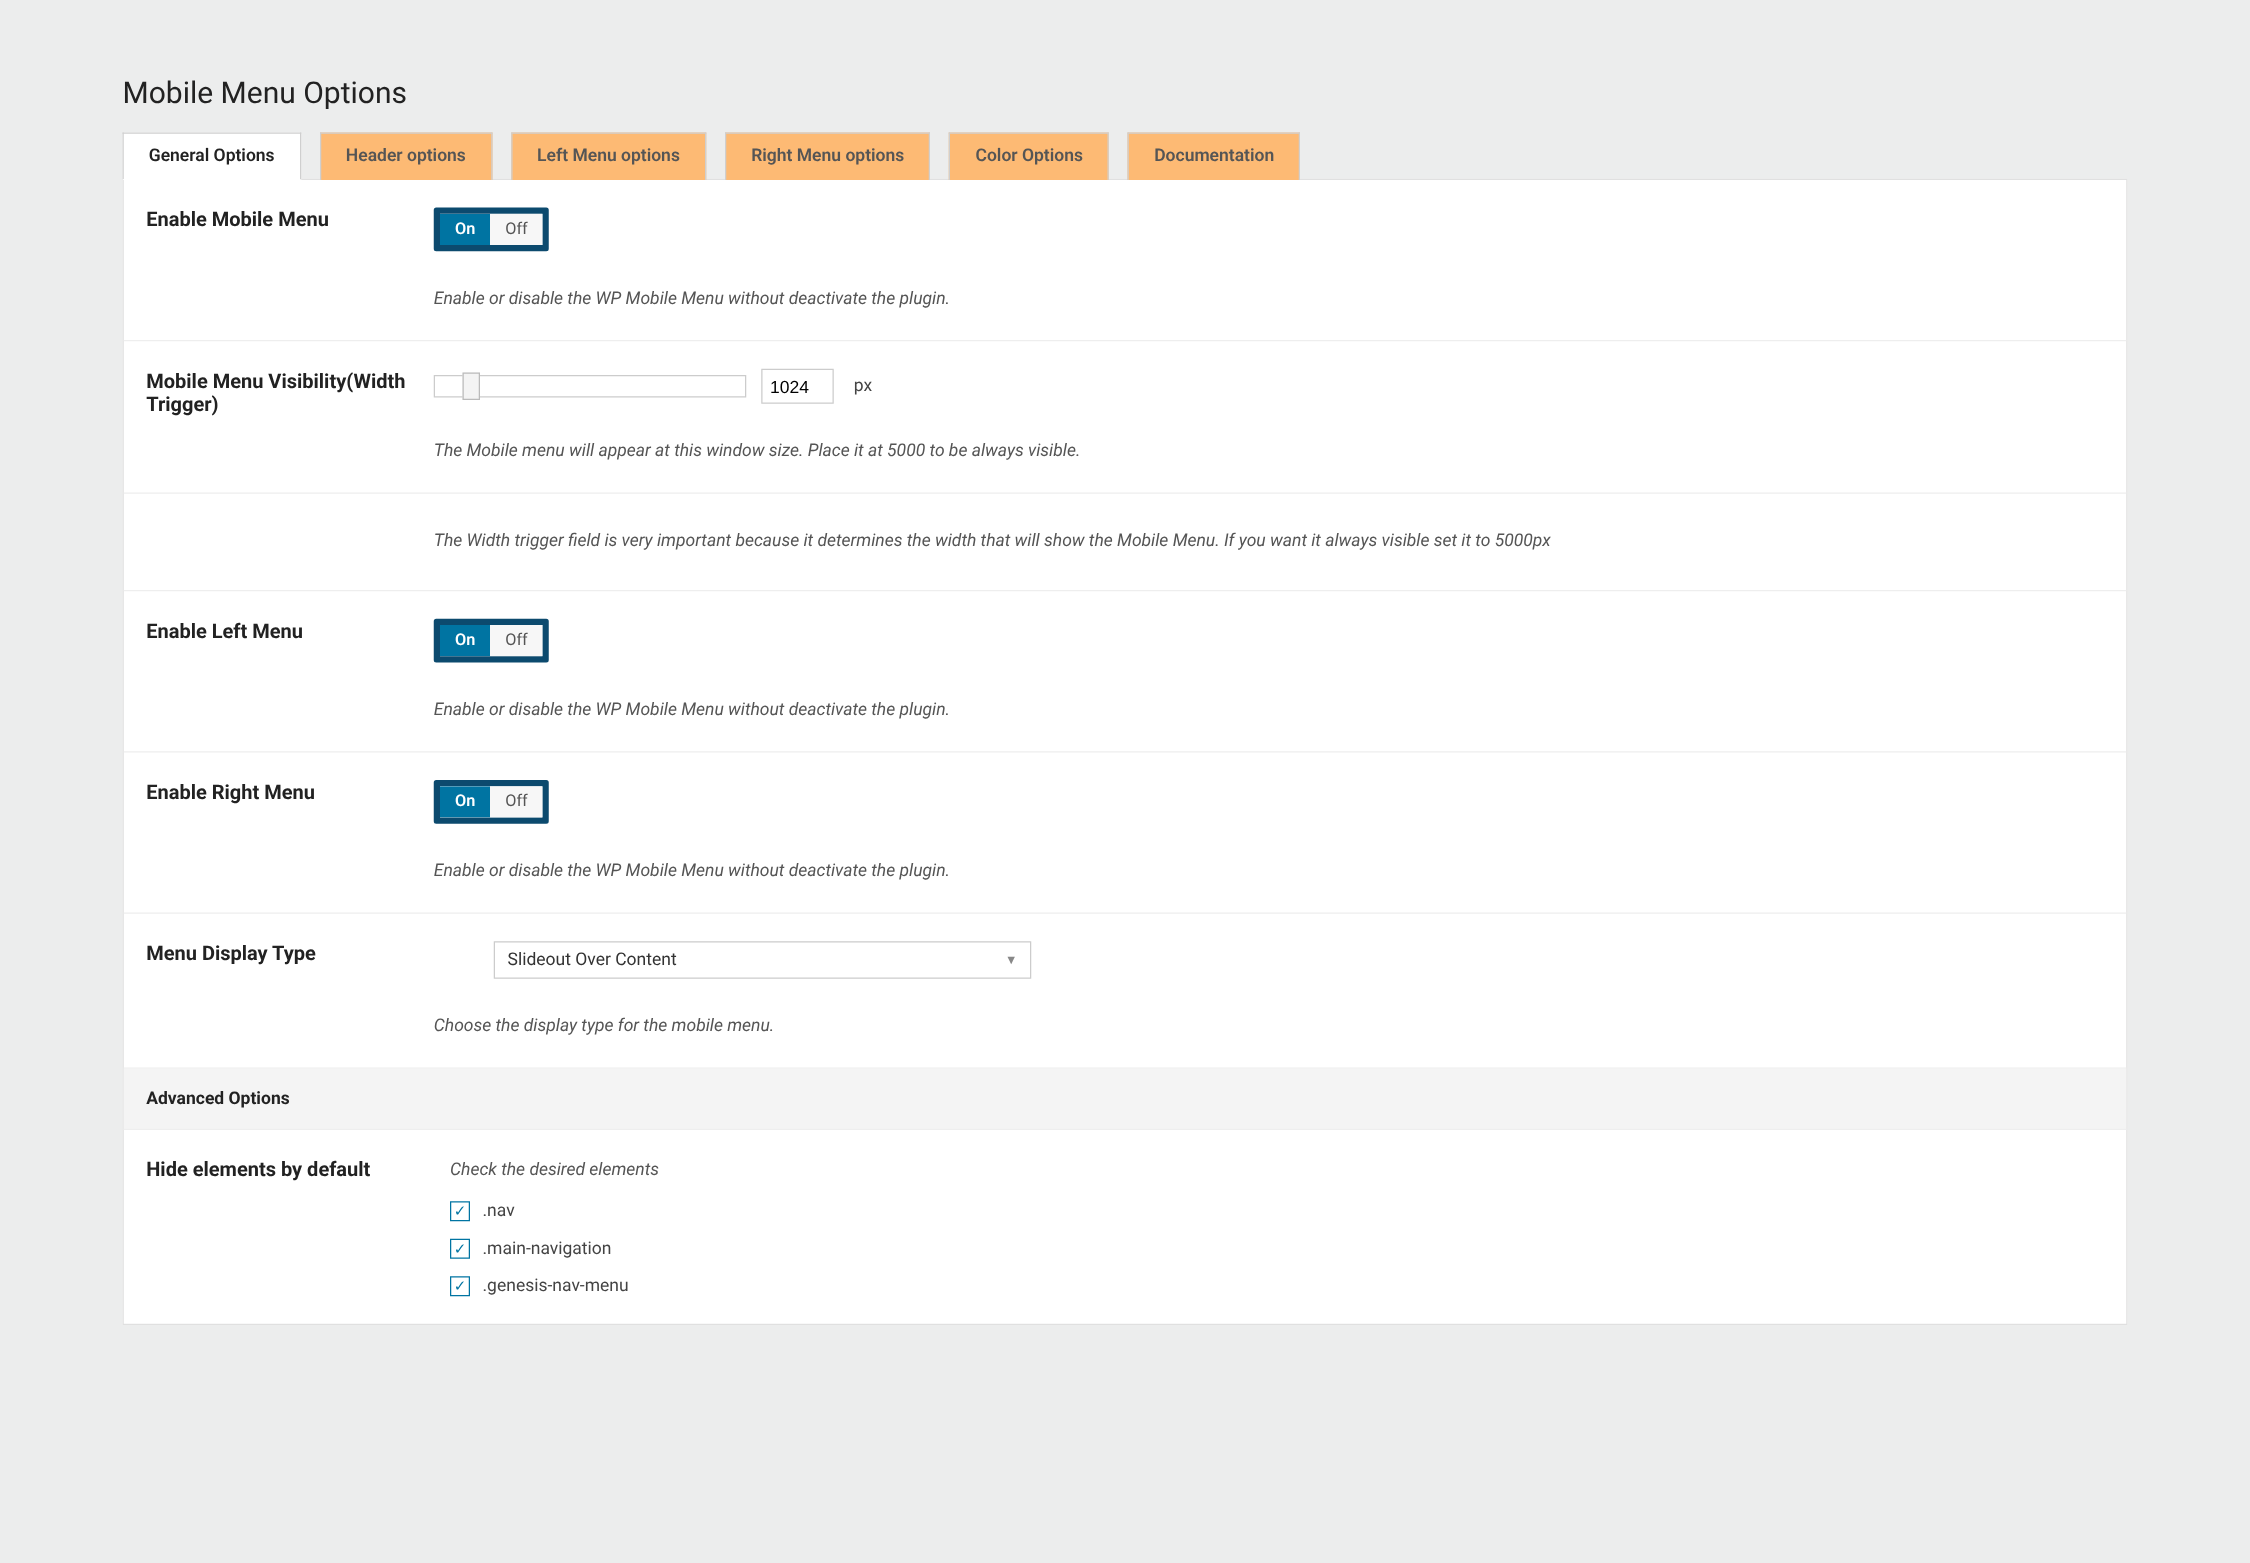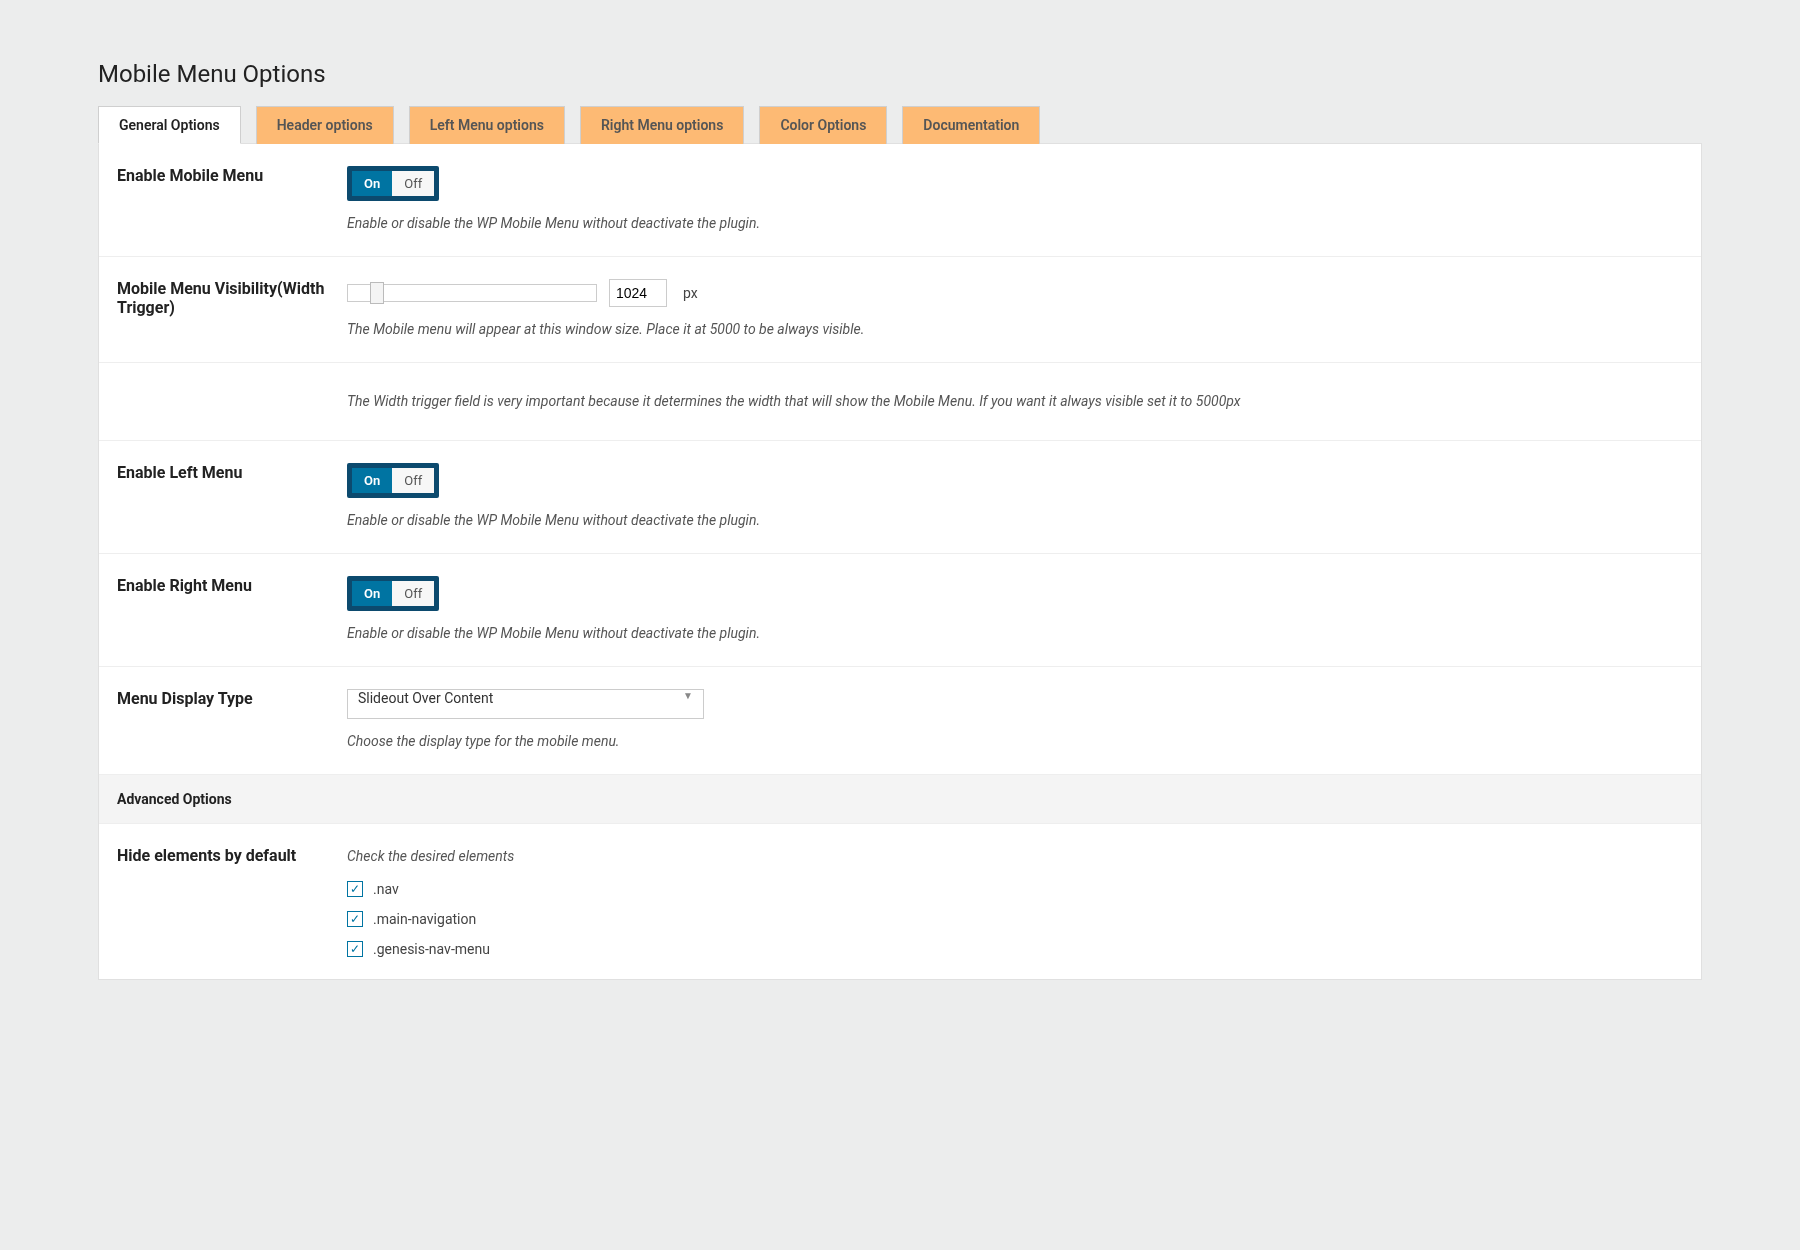--- a/index.html
+++ b/index.html
@@ -42,38 +42,38 @@
     background: #fff;
     border: 1px solid #e0e0e0;
     margin-top: -1px;
   }
   .row {
     display: flex;
     padding: 22px 18px;
     border-bottom: 1px solid #eee;
   }
   .row.note-row { padding: 28px 18px; }
-  .row:last-child { border-bottom: none; }
+  .row:last-child { border-bottom: none; gap: 13px; }
   .label-col {
     width: 230px;
     flex-shrink: 0;
     font-weight: 700;
     font-size: 16px;
     color: #222;
   }
   .field-col {
     flex: 1;
   }
   .desc {
     font-style: italic;
     color: #555;
     font-size: 14px;
     line-height: 1.5;
   }
-  .desc.mt { margin-top: 12px; }
+  .desc.mt { margin-top: 28px; }
   .toggle {
     display: inline-flex;
     border: 5px solid #0c4a6e;
     border-radius: 2px;
     overflow: hidden;
     user-select: none;
   }
   .toggle span {
     padding: 5px 12px;
     font-size: 13px;
@@ -112,30 +112,32 @@
     border: 1px solid #ccc;
     padding: 3px 6px;
     font-size: 14px;
     vertical-align: middle;
   }
   .unit {
     margin-left: 16px;
     color: #444;
   }
   .select {
-    width: 357px;
+    width: 430px;
     height: 30px;
     border: 1px solid #ccc;
     background: #fff;
     padding: 0 10px;
     display: flex;
+    align-items: center;
     justify-content: space-between;
     cursor: pointer;
     font-size: 14px;
     color: #333;
+    margin-left: 48px;
   }
   .caret {
     font-size: 10px;
     color: #888;
   }
   .section-header {
     background: #f4f4f4;
     padding: 16px 18px;
     font-weight: 700;
     font-size: 14px;

